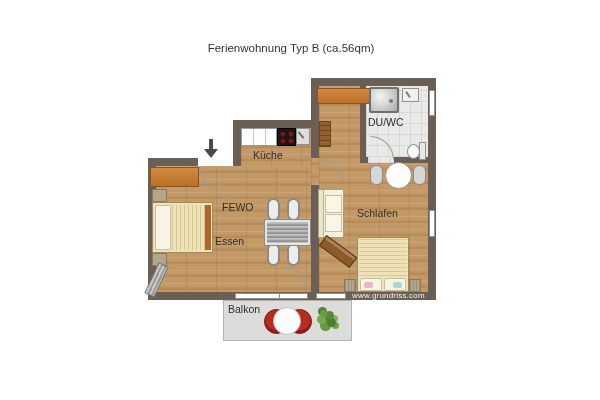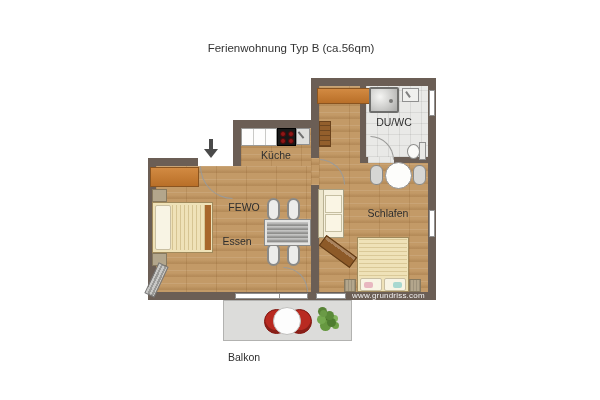--- a/index.html
+++ b/index.html
@@ -16,21 +16,21 @@
   .tile{position:absolute;background-color:#e9e9e7;
     background-image:
       repeating-linear-gradient(0deg, rgba(0,0,0,0.07) 0 1px, transparent 1px 11px),
       repeating-linear-gradient(90deg, rgba(0,0,0,0.07) 0 1px, transparent 1px 11px);}
   .win{position:absolute;background:#fff;border:1px solid #909090;box-sizing:border-box;}
   .win-h{background-image:linear-gradient(to bottom, transparent 40%, #b5b5b3 40%, #b5b5b3 60%, transparent 60%);}
   .win-v{background-image:linear-gradient(to right, transparent 40%, #b5b5b3 40%, #b5b5b3 60%, transparent 60%);}
   .arc{position:absolute;border:1px solid #9a9a98;box-sizing:border-box;background:transparent;}
   .arc-bl{border-top-color:transparent;border-right-color:transparent;border-bottom-left-radius:100%;}
   .arc-tr{border-bottom-color:transparent;border-left-color:transparent;border-top-right-radius:100%;}
-  .lbl{position:absolute;font-size:10.5px;color:#2e2e2e;text-align:center;white-space:nowrap;}
+  .lbl{position:absolute;font-size:10.5px;color:#2e2e2e;white-space:nowrap;}
   .orange{background:linear-gradient(180deg,#d28a42,#b96f28);border:1px solid #8a5420;}
   .nightstand{position:absolute;background:#b3a68c;border:1px solid #87795e;box-sizing:border-box;}
   .chair-oval{position:absolute;width:13px;height:23px;background:#ececea;border:2px solid #8a8a88;
               border-radius:8px;box-sizing:border-box;}
   .bchair{position:absolute;width:13px;height:20px;background:#d6d6d4;border:1px solid #8a8a88;
           border-radius:6px;box-sizing:border-box;}
   .redchair{position:absolute;width:25px;height:25px;border-radius:50%;background:#b92a21;
             border:1px solid #7e150f;box-sizing:border-box;box-shadow:inset 0 -3px 0 rgba(0,0,0,0.25);}
   .blanket{background-color:#efe2b8;
     background-image:repeating-linear-gradient(90deg, rgba(150,120,50,0.28) 0 1px, transparent 1px 4px);}
@@ -151,21 +151,21 @@
 
   <div class="lbl" style="left:253px;top:149px;width:46px;">Küche</div>
   <div class="lbl" style="left:222px;top:201px;width:44px;">FEWO</div>
   <div class="lbl" style="left:215px;top:235px;width:44px;">Essen</div>
   <div class="lbl" style="left:357px;top:207px;width:62px;">Schlafen</div>
   <div class="lbl" style="left:368px;top:116px;width:52px;">DU/WC</div>
 
   <div class="wmark" style="left:352px;top:291px;">www.grundriss.com</div>
 
   <div class="abs" style="left:223px;top:300px;width:129px;height:41px;background:#dcdcda;border:1px solid #b2b2b0;"></div>
-  <div class="lbl" style="left:228px;top:303px;width:40px;text-align:left;margin-top:48px;">Balkon</div>
+  <div class="lbl" style="left:228px;top:303px;width:40px;text-align:left;">Balkon</div>
   <div class="redchair" style="left:264px;top:309px;"></div>
   <div class="redchair" style="left:287px;top:309px;"></div>
   <div class="abs" style="left:273px;top:307px;width:28px;height:28px;border-radius:50%;background:#fdfdfd;border:1px solid #c0c0be;"></div>
   <div class="abs" style="left:317px;top:308px;width:24px;height:24px;">
     <div class="plant-dot" style="left:3px;top:2px;"></div>
   </div>
 
 
 </div>
 

